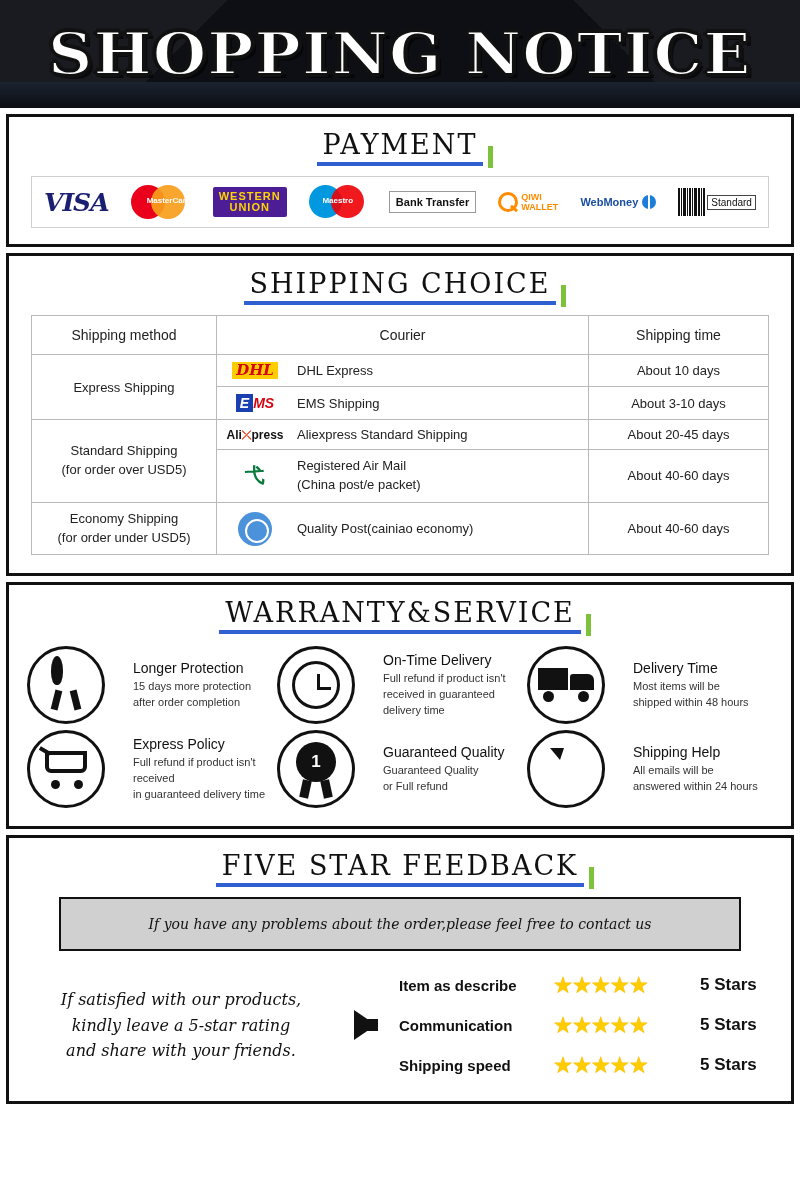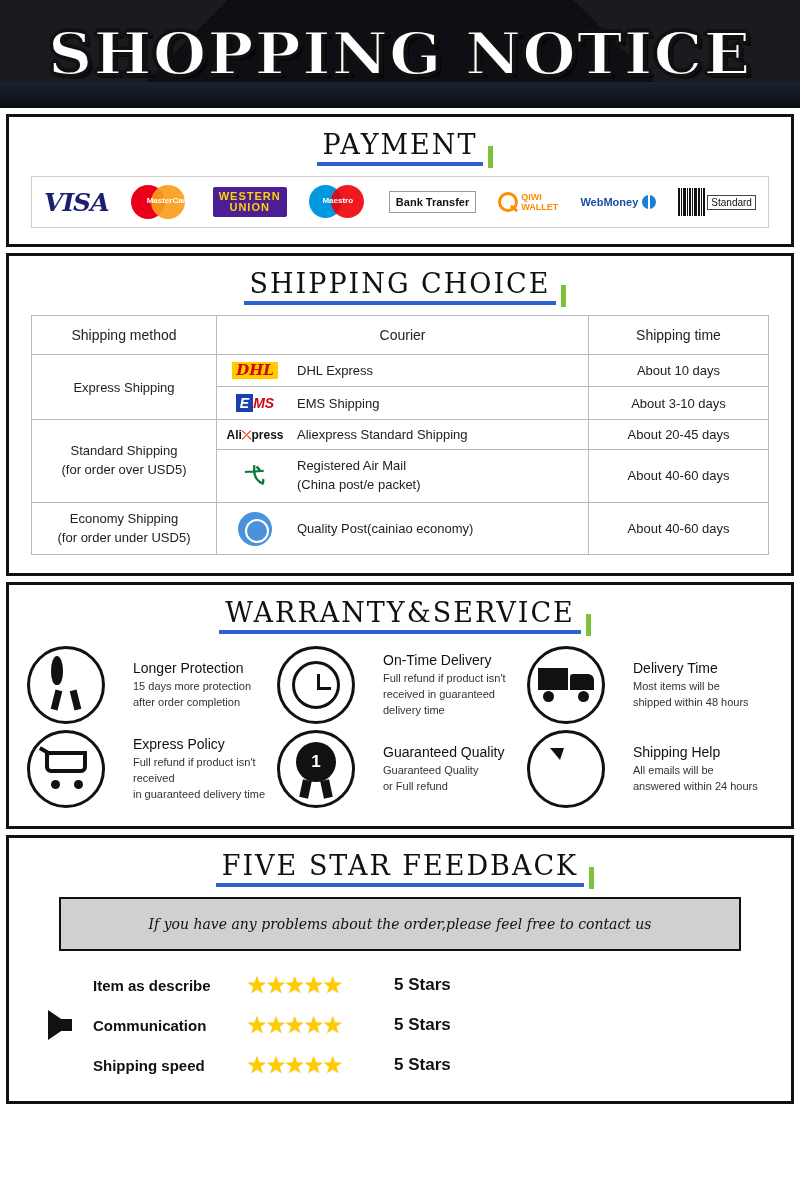--- a/index.html
+++ b/index.html
@@ -500,20 +500,25 @@
         <span class="underline"></span>
         <span class="tick"></span>
       </div>
     </div>
 
     <div class="ribbon-wrap">
       <div class="ribbon">If you have any problems about the order,please feel free to contact us</div>
     </div>
 
     <div class="fb-bottom">
+      <div class="fb-left">
+        <span style="display:block">If satisfied with our products,</span>
+        <span style="display:block">kindly leave a 5-star rating</span>
+        <span style="display:block">and share with your friends.</span>
+      </div>
       <div class="fb-arrow">
           <span class="a"></span>
         </div>
       <div class="fb-rows">
         <div class="fb-row">
           <span class="fb-label">Item as describe</span>
           <span class="fb-stars">★★★★★</span>
           <span class="fb-val">5 Stars</span>
         </div>
         <div class="fb-row">

